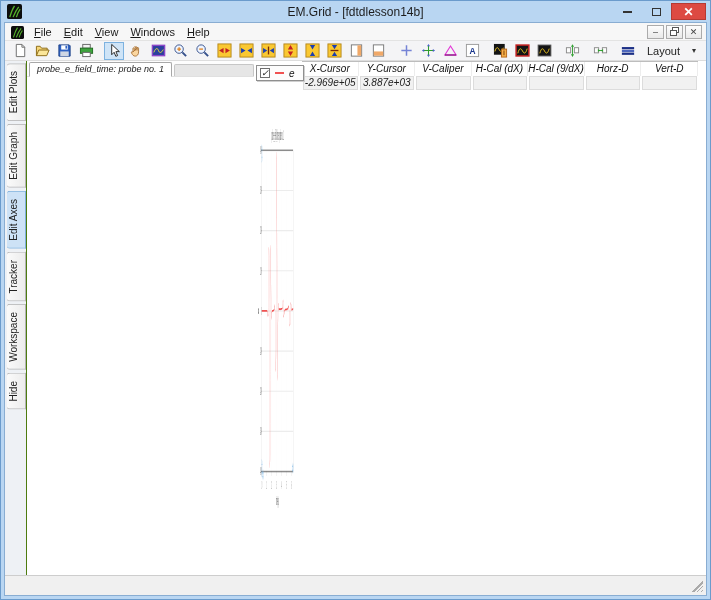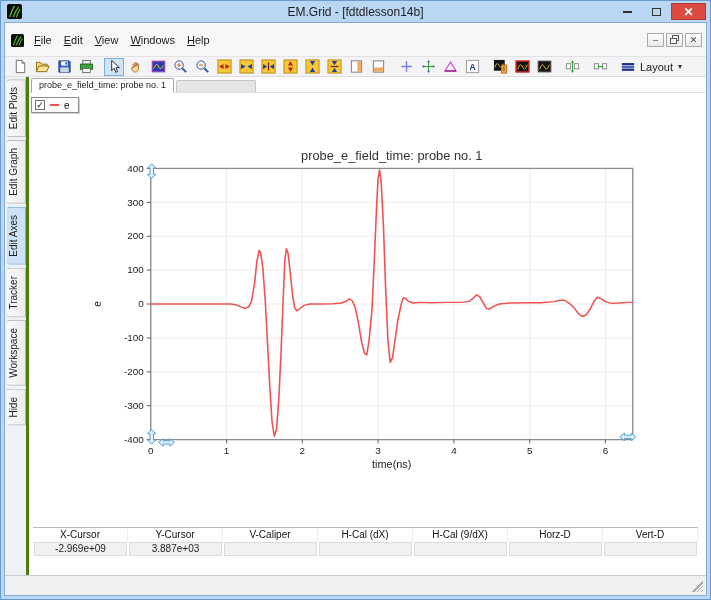--- a/index.html
+++ b/index.html
@@ -10,41 +10,41 @@
   .titlebar .app-icon{width:15px;height:15px;margin:0 4px 0 2px;flex:0 0 auto;}
   .title-text{position:absolute;left:0;right:0;text-align:center;font-size:12px;color:#1c1c1c;}
   .win-controls{margin-left:auto;display:flex;align-items:center;gap:0;z-index:2;}
   .wbtn{width:29px;height:17px;display:flex;align-items:center;justify-content:center;color:#333;font-size:11px;}
   .wbtn.close{background:#dd4a42;border:1px solid #b53a33;color:#fff;width:35px;font-size:12px;font-weight:bold;}
   .glyph-min{width:9px;height:3px;border-bottom:2px solid #333;}
   .glyph-max{width:9px;height:8px;border:1px solid #333;}
   
   .app-frame{position:absolute;left:3px;right:3px;top:21px;bottom:3px;background:#fff;border:1px solid #89add2;display:flex;flex-direction:column;}
   
-  .menubar{height:34px;background:#f7f7f7;border-bottom:1px solid #e3e3e3;display:flex;align-items:center;padding:0 2px;}
+  .menubar{height:18px;background:#f7f7f7;border-bottom:1px solid #e3e3e3;display:flex;align-items:center;padding:0 2px;}
   .menubar .app-icon{width:13px;height:13px;margin:0 4px;}
   .menu-item{font-size:11px;color:#1a1a1a;padding:1px 6px;cursor:default;}
   .menu-item u{text-decoration:underline;}
   .mdi-controls{margin-left:auto;display:flex;gap:2px;padding-right:2px;}
   .mdi-btn{width:17px;height:14px;background:linear-gradient(#fdfdfd,#e9e9e9);border:1px solid #ababab;display:flex;align-items:center;justify-content:center;font-size:9px;color:#444;}
   
   .toolbar{height:20px;background:#f4f4f6;border-bottom:1px solid #ddd;display:flex;align-items:center;padding:0 4px;}
   .tbtn{width:20px;height:18px;display:flex;align-items:center;justify-content:center;border:1px solid transparent;margin:0 1px;}
   .tbtn svg{width:15px;height:15px;}
   .tbtn.selected{background:#cfe4f7;border:1px solid #7db2e0;}
   .tsep{width:6px;}
-  .layout-btn{display:flex;align-items:center;gap:5px;font-size:11px;color:#222;padding:0 4px;height:18px;}
+  .layout-btn{display:flex;align-items:center;gap:12px;font-size:11px;color:#222;padding:0 4px;height:18px;}
   .layout-btn svg{width:14px;height:14px;}
   .caret{font-size:8px;color:#333;}
   
   .main{flex:1;display:flex;min-height:0;}
   .side-strip{width:21px;background:#eef1f5;display:flex;flex-direction:column;align-items:flex-end;padding-top:2px;}
   .side-tab{writing-mode:vertical-rl;transform:rotate(180deg);font-size:10px;color:#222;background:linear-gradient(to right,#ececec,#fafafa);border:1px solid #b2b2b2;border-right:none;border-radius:0 3px 3px 0;padding:7px 1px;margin-bottom:3px;width:19px;text-align:center;cursor:default;}
   .side-tab.active{background:#cde2f6;border-color:#7fb0dc;}
-  .content{flex:1;background:#fff;border-left:3px solid #4d7c0f;display:flex;flex-direction:column;min-width:0;position:relative;}
+  .content{flex:1;background:#fff;border-left:1px solid #4d7c0f;display:flex;flex-direction:row;min-width:0;position:relative;font-style:italic;}
   
   .tabbar{height:16px;display:flex;align-items:flex-end;padding-left:2px;border-bottom:1px solid #e0e0e0;background:#fdfdfd;}
   .doc-tab{font-size:9px;color:#222;background:#fff;border:1px solid #a8a8a8;border-bottom:1px solid #fff;padding:1px 7px 2px;margin-bottom:-1px;border-radius:2px 2px 0 0;}
   .doc-tab-stub{width:80px;height:12px;background:#e6e6e6;border:1px solid #c6c6c6;border-bottom:none;margin-left:2px;border-radius:2px 2px 0 0;}
   
   .plotwrap{flex:1;position:relative;min-height:0;}
   .plotwrap svg{display:block;width:100%;height:100%;}
   svg text{font-family:"Liberation Sans",sans-serif;}
   .legend{position:absolute;left:2px;top:4px;display:flex;align-items:center;gap:5px;background:#fcfcfc;border:1px solid #8f8f8f;box-shadow:1px 1px 0 #cfcfcf;height:16px;padding:0 8px 0 3px;}
   .legend .cb{width:10px;height:10px;background:#fff;border:1px solid #6e6e6e;font-size:9px;line-height:9px;text-align:center;color:#111;}
@@ -371,21 +371,21 @@
         </div>
         <div class="readout">
           <div class="readout-grid" id="readout-grid">
               <div class="ro-head">X-Cursor</div>
               <div class="ro-head">Y-Cursor</div>
               <div class="ro-head">V-Caliper</div>
               <div class="ro-head">H-Cal (dX)</div>
               <div class="ro-head">H-Cal (9/dX)</div>
               <div class="ro-head">Horz-D</div>
               <div class="ro-head">Vert-D</div>
-              <div class="ro-val">-2.969e+09</div>
+              <div class="ro-val">-2.969e+05</div>
               <div class="ro-val">3.887e+03</div>
               <div class="ro-val"></div>
               <div class="ro-val"></div>
               <div class="ro-val"></div>
               <div class="ro-val"></div>
               <div class="ro-val"></div>
             </div>
         </div>
       </div>
     </div>

